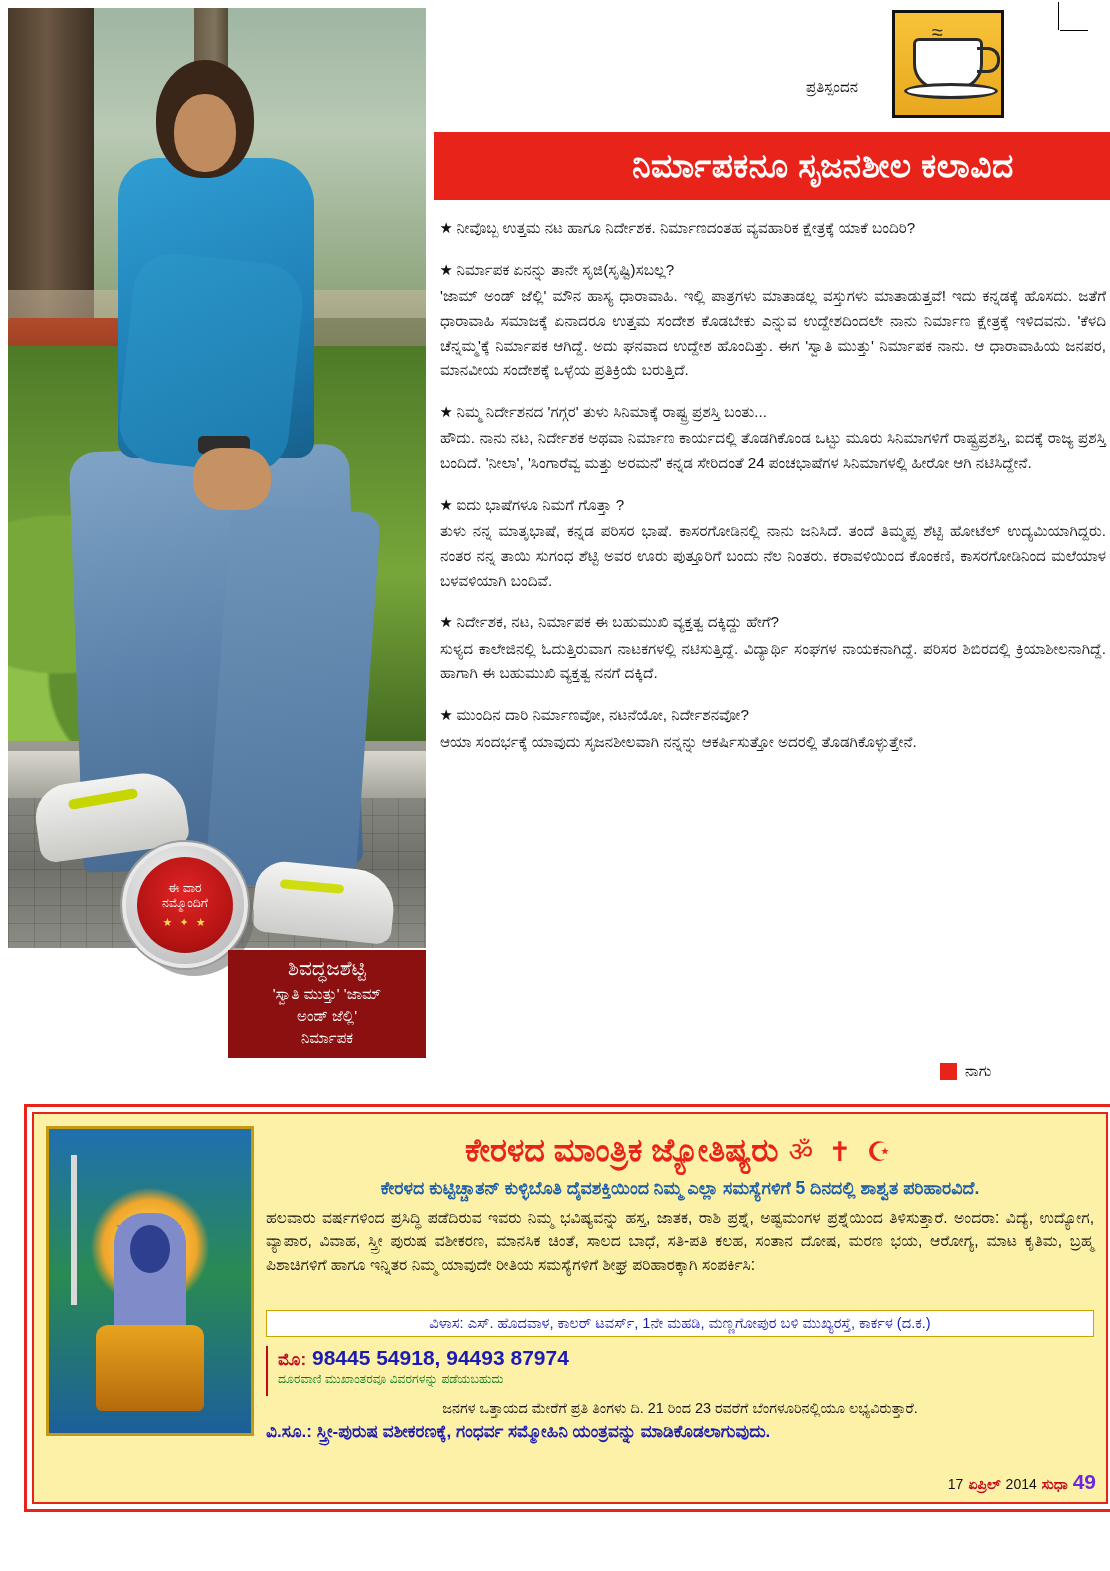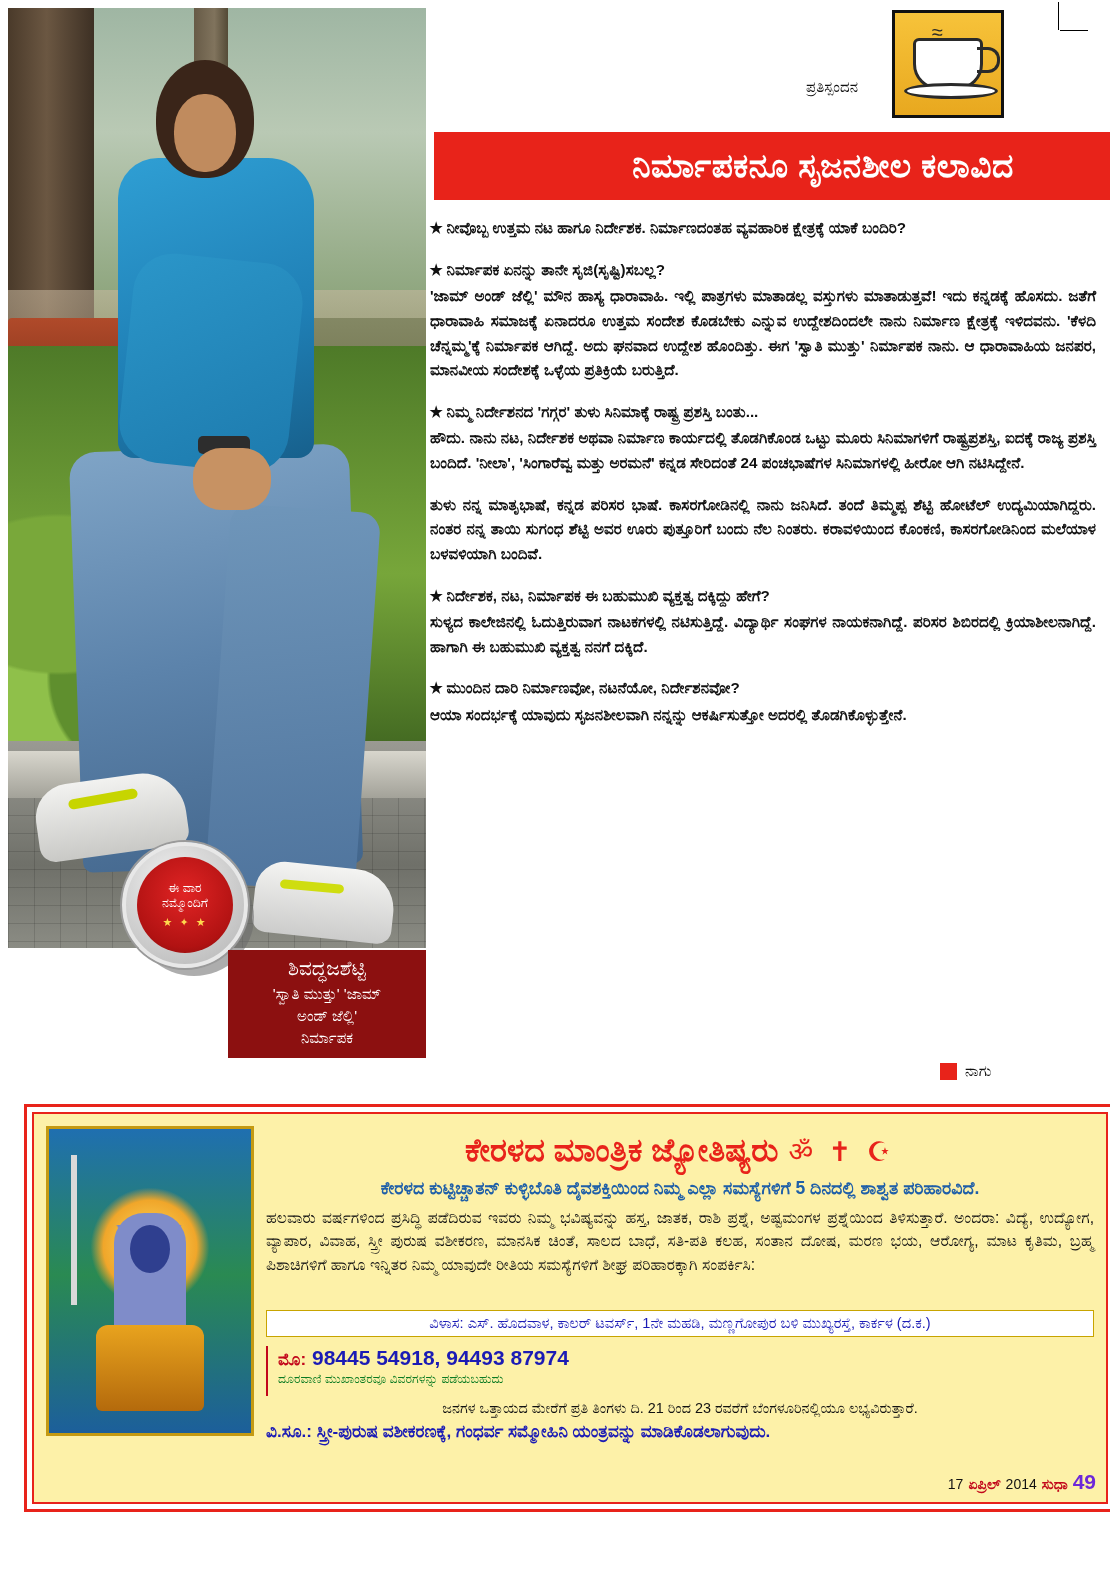--- a/index.html
+++ b/index.html
@@ -230,23 +230,22 @@
     background: #e8231a;
     display: flex; align-items: center; justify-content: center;
   }
   .headline-bar h1 {
     margin: 0; color: #fff; font-size: 33px; font-weight: bold; letter-spacing: .5px;
   }
 
   
   .article {
     position: absolute;
-    left: 430px; top: 216px;
+    left: 440px; top: 216px;
     width: 666px;
-    font-weight: bold;
   }
   .qa { margin-bottom: 17px; }
   .q {
     font-size: 15.2px; line-height: 1.62; color: #111; margin: 0 0 2px 0;
   }
   .a {
     font-size: 15.2px; line-height: 1.62; color: #111; margin: 0; text-align: justify;
   }
   .byline {
     position:absolute; left: 940px; top: 1062px;
@@ -431,20 +430,21 @@
     </div>
     <div class="qa">
       <p class="q">★ ನಿರ್ಮಾಪಕ ಏನನ್ನು ತಾನೇ ಸೃಜಿ(ಸೃಷ್ಟಿ)ಸಬಲ್ಲ?</p>
       <p class="a">'ಜಾಮ್ ಅಂಡ್ ಜೆಲ್ಲಿ' ಮೌನ ಹಾಸ್ಯ ಧಾರಾವಾಹಿ. ಇಲ್ಲಿ ಪಾತ್ರಗಳು ಮಾತಾಡಲ್ಲ ವಸ್ತುಗಳು ಮಾತಾಡುತ್ತವೆ! ಇದು ಕನ್ನಡಕ್ಕೆ ಹೊಸದು. ಜತೆಗೆ ಧಾರಾವಾಹಿ ಸಮಾಜಕ್ಕೆ ಏನಾದರೂ ಉತ್ತಮ ಸಂದೇಶ ಕೊಡಬೇಕು ಎನ್ನುವ ಉದ್ದೇಶದಿಂದಲೇ ನಾನು ನಿರ್ಮಾಣ ಕ್ಷೇತ್ರಕ್ಕೆ ಇಳಿದವನು. 'ಕೆಳದಿ ಚೆನ್ನಮ್ಮ'ಕ್ಕೆ ನಿರ್ಮಾಪಕ ಆಗಿದ್ದೆ. ಅದು ಘನವಾದ ಉದ್ದೇಶ ಹೊಂದಿತ್ತು. ಈಗ 'ಸ್ವಾತಿ ಮುತ್ತು' ನಿರ್ಮಾಪಕ ನಾನು. ಆ ಧಾರಾವಾಹಿಯ ಜನಪರ, ಮಾನವೀಯ ಸಂದೇಶಕ್ಕೆ ಒಳ್ಳೆಯ ಪ್ರತಿಕ್ರಿಯೆ ಬರುತ್ತಿದೆ.</p>
     </div>
     <div class="qa">
       <p class="q">★ ನಿಮ್ಮ ನಿರ್ದೇಶನದ 'ಗಗ್ಗರ' ತುಳು ಸಿನಿಮಾಕ್ಕೆ ರಾಷ್ಟ್ರ ಪ್ರಶಸ್ತಿ ಬಂತು...</p>
       <p class="a">ಹೌದು. ನಾನು ನಟ, ನಿರ್ದೇಶಕ ಅಥವಾ ನಿರ್ಮಾಣ ಕಾರ್ಯದಲ್ಲಿ ತೊಡಗಿಕೊಂಡ ಒಟ್ಟು ಮೂರು ಸಿನಿಮಾಗಳಿಗೆ ರಾಷ್ಟ್ರಪ್ರಶಸ್ತಿ, ಐದಕ್ಕೆ ರಾಜ್ಯ ಪ್ರಶಸ್ತಿ ಬಂದಿದೆ. 'ನೀಲಾ', 'ಸಿಂಗಾರೆವ್ವ ಮತ್ತು ಅರಮನೆ' ಕನ್ನಡ ಸೇರಿದಂತೆ 24 ಪಂಚಭಾಷೆಗಳ ಸಿನಿಮಾಗಳಲ್ಲಿ ಹೀರೋ ಆಗಿ ನಟಿಸಿದ್ದೇನೆ.</p>
     </div>
     <div class="qa">
+      <p class="q">★ ಐದು ಭಾಷೆಗಳೂ ನಿಮಗೆ ಗೊತ್ತಾ ?</p>
       <p class="a">ತುಳು ನನ್ನ ಮಾತೃಭಾಷೆ, ಕನ್ನಡ ಪರಿಸರ ಭಾಷೆ. ಕಾಸರಗೋಡಿನಲ್ಲಿ ನಾನು ಜನಿಸಿದೆ. ತಂದೆ ತಿಮ್ಮಪ್ಪ ಶೆಟ್ಟಿ ಹೋಟೆಲ್ ಉದ್ಯಮಿಯಾಗಿದ್ದರು. ನಂತರ ನನ್ನ ತಾಯಿ ಸುಗಂಧ ಶೆಟ್ಟಿ ಅವರ ಊರು ಪುತ್ತೂರಿಗೆ ಬಂದು ನೆಲ ನಿಂತರು. ಕರಾವಳಿಯಿಂದ ಕೊಂಕಣಿ, ಕಾಸರಗೋಡಿನಿಂದ ಮಲೆಯಾಳ ಬಳವಳಿಯಾಗಿ ಬಂದಿವೆ.</p>
     </div>
     <div class="qa">
       <p class="q">★ ನಿರ್ದೇಶಕ, ನಟ, ನಿರ್ಮಾಪಕ ಈ ಬಹುಮುಖಿ ವ್ಯಕ್ತತ್ವ ದಕ್ಕಿದ್ದು ಹೇಗೆ?</p>
       <p class="a">ಸುಳ್ಯದ ಕಾಲೇಜಿನಲ್ಲಿ ಓದುತ್ತಿರುವಾಗ ನಾಟಕಗಳಲ್ಲಿ ನಟಿಸುತ್ತಿದ್ದೆ. ವಿದ್ಯಾರ್ಥಿ ಸಂಘಗಳ ನಾಯಕನಾಗಿದ್ದೆ. ಪರಿಸರ ಶಿಬಿರದಲ್ಲಿ ಕ್ರಿಯಾಶೀಲನಾಗಿದ್ದೆ. ಹಾಗಾಗಿ ಈ ಬಹುಮುಖಿ ವ್ಯಕ್ತತ್ವ ನನಗೆ ದಕ್ಕಿದೆ.</p>
     </div>
     <div class="qa">
       <p class="q">★ ಮುಂದಿನ ದಾರಿ ನಿರ್ಮಾಣವೋ, ನಟನೆಯೋ, ನಿರ್ದೇಶನವೋ?</p>
       <p class="a">ಆಯಾ ಸಂದರ್ಭಕ್ಕೆ ಯಾವುದು ಸೃಜನಶೀಲವಾಗಿ ನನ್ನನ್ನು ಆಕರ್ಷಿಸುತ್ತೋ ಅದರಲ್ಲಿ ತೊಡಗಿಕೊಳ್ಳುತ್ತೇನೆ.</p>
     </div>

